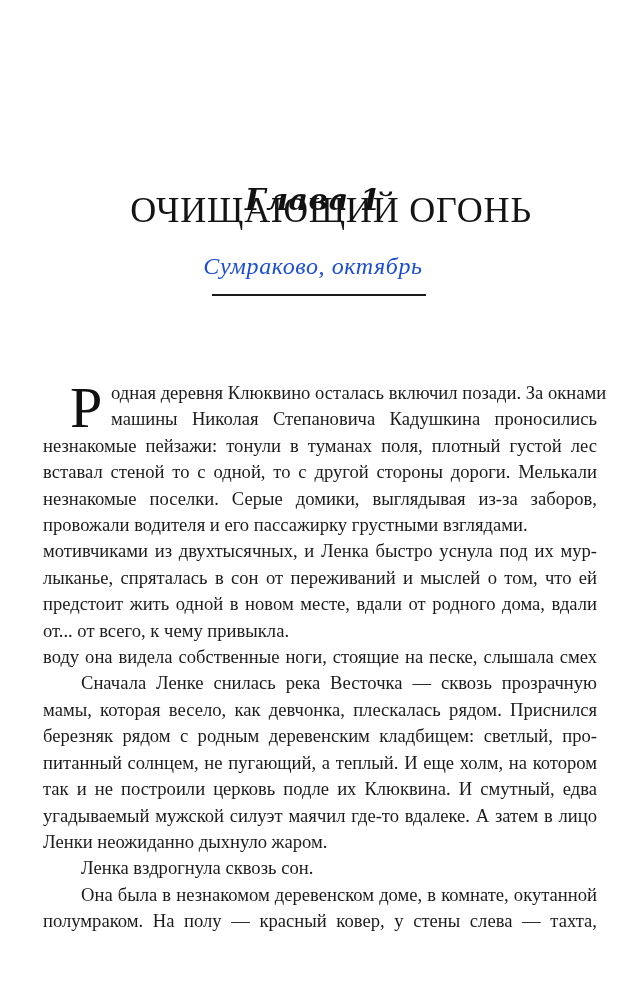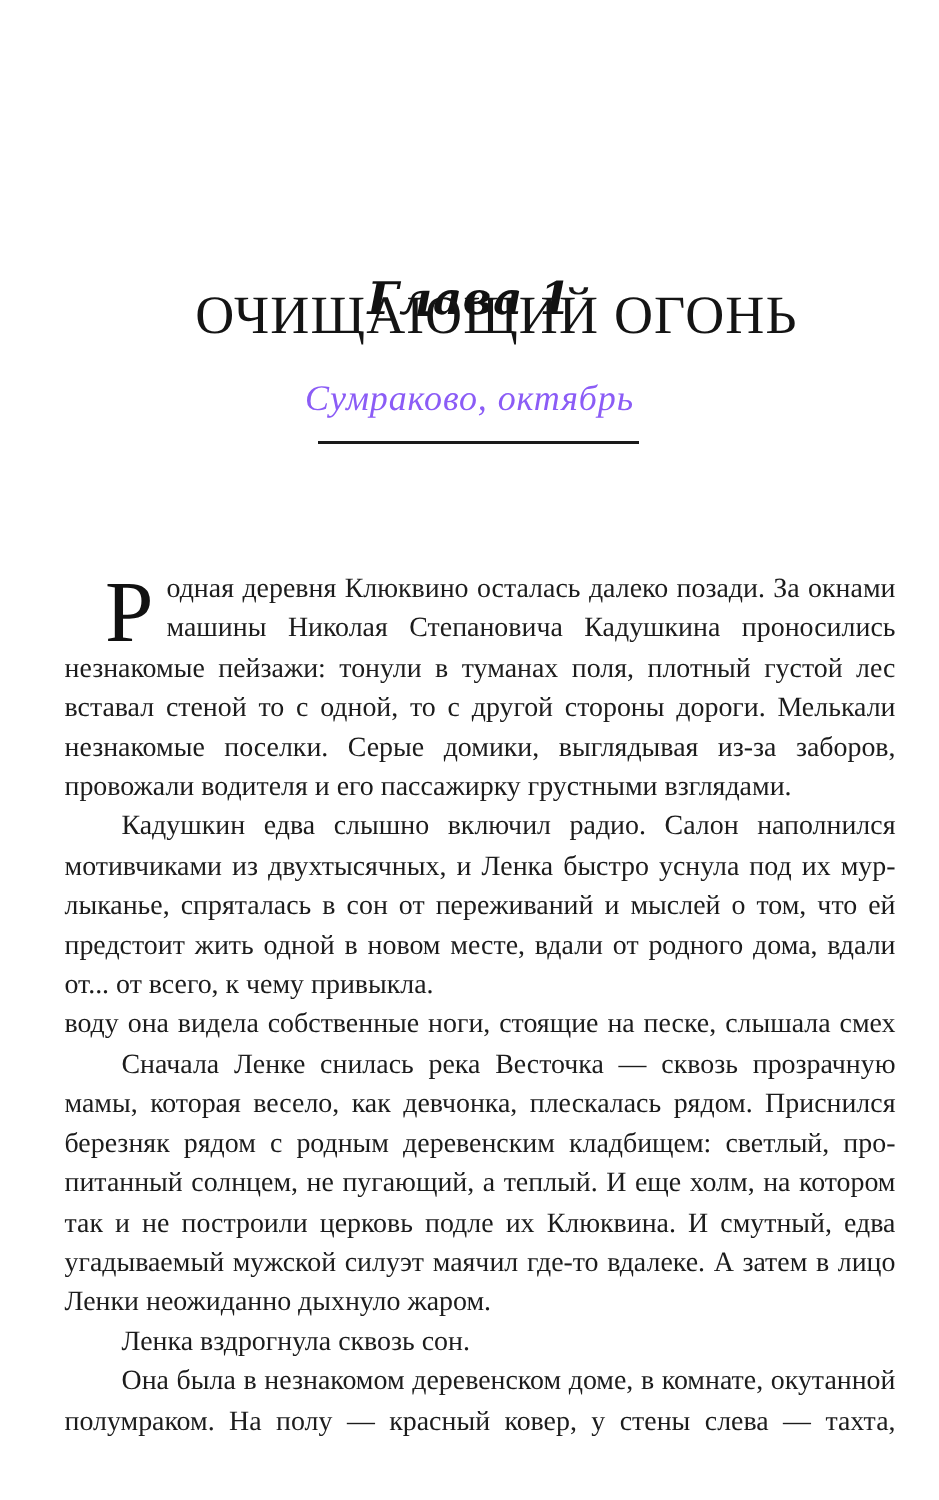--- a/index.html
+++ b/index.html
@@ -46,21 +46,21 @@
   }
   .chapter-subtitle {
     position: absolute;
     top: 253px;
     left: 0; width: 626px;
     text-align: center;
     font-family: "Liberation Serif", serif;
     font-style: italic;
     font-size: 24px;
     letter-spacing: 0.6px;
-    color: #8b5cf6;
+    color: #1d4ed8;
   }
   .subtitle-rule {
     position: absolute;
     top: 294px;
     left: 212px;
     width: 214px;
     height: 0;
     border-top: 2px solid #1a1a1a;
   }
   .body-text {
@@ -109,30 +109,29 @@
 
   <div class="chapter-label">Глава 1</div>
   <div class="chapter-title">ОЧИЩАЮЩИЙ ОГОНЬ</div>
   <div class="chapter-subtitle">Сумраково, октябрь</div>
   <div class="subtitle-rule"></div>
 
   <div class="body-text">
 
     <div class="para">
       <span class="dropcap">Р</span>
-      <span class="line dropindent">одная деревня Клюквино осталась далеко позади. За окнами</span>
+      <span class="line dropindent">одная деревня Клюквино осталась включил позади. За окнами</span>
       <span class="line dropindent">машины Николая Степановича Кадушкина проносились</span>
       <span class="line">незнакомые пейзажи: тонули в туманах поля, плотный густой лес</span>
       <span class="line">вставал стеной то с одной, то с другой стороны дороги. Мелькали</span>
       <span class="line">незнакомые поселки. Серые домики, выглядывая из-за заборов,</span>
       <span class="line last">провожали водителя и его пассажирку грустными взглядами.</span>
     </div>
 
     <div class="para">
-      <span class="line indent">Кадушкин едва слышно включил радио. Салон наполнился</span>
       <span class="line">мотивчиками из двухтысячных, и Ленка быстро уснула под их мур-</span>
       <span class="line">лыканье, спряталась в сон от переживаний и мыслей о том, что ей</span>
       <span class="line">предстоит жить одной в новом месте, вдали от родного дома, вдали</span>
       <span class="line last">от... от всего, к чему привыкла.</span>
     </div>
 
     <div class="para">
       <span class="line">воду она видела собственные ноги, стоящие на песке, слышала смех</span>
       <span class="line indent">Сначала Ленке снилась река Весточка — сквозь прозрачную</span>
       <span class="line">мамы, которая весело, как девчонка, плескалась рядом. Приснился</span>

